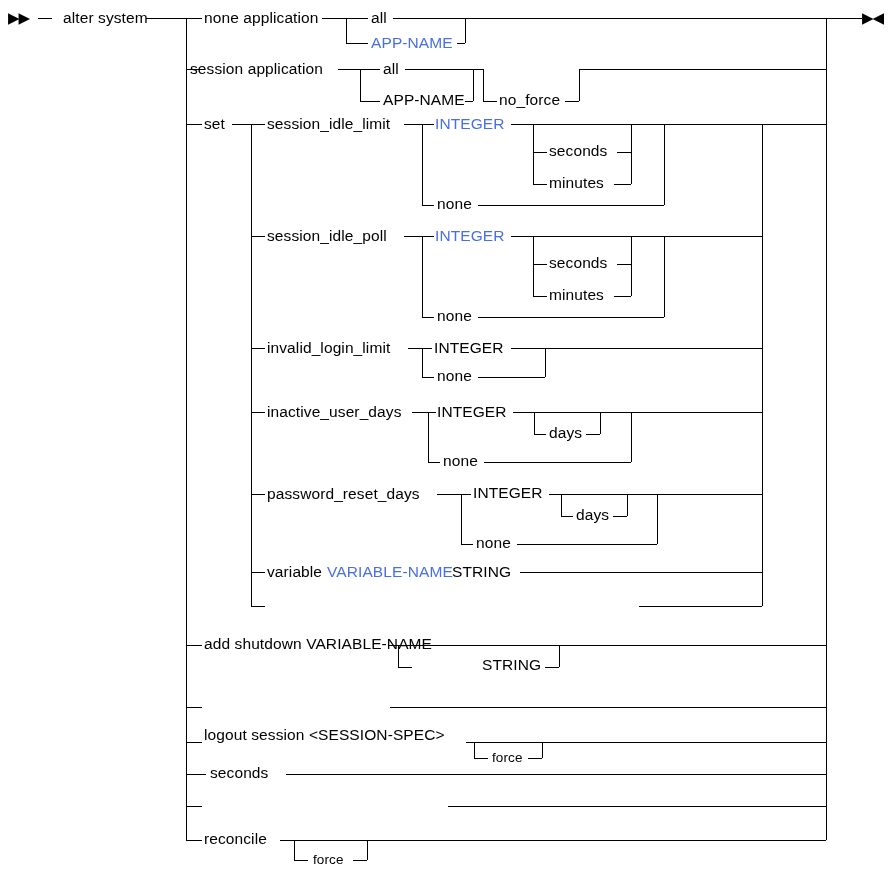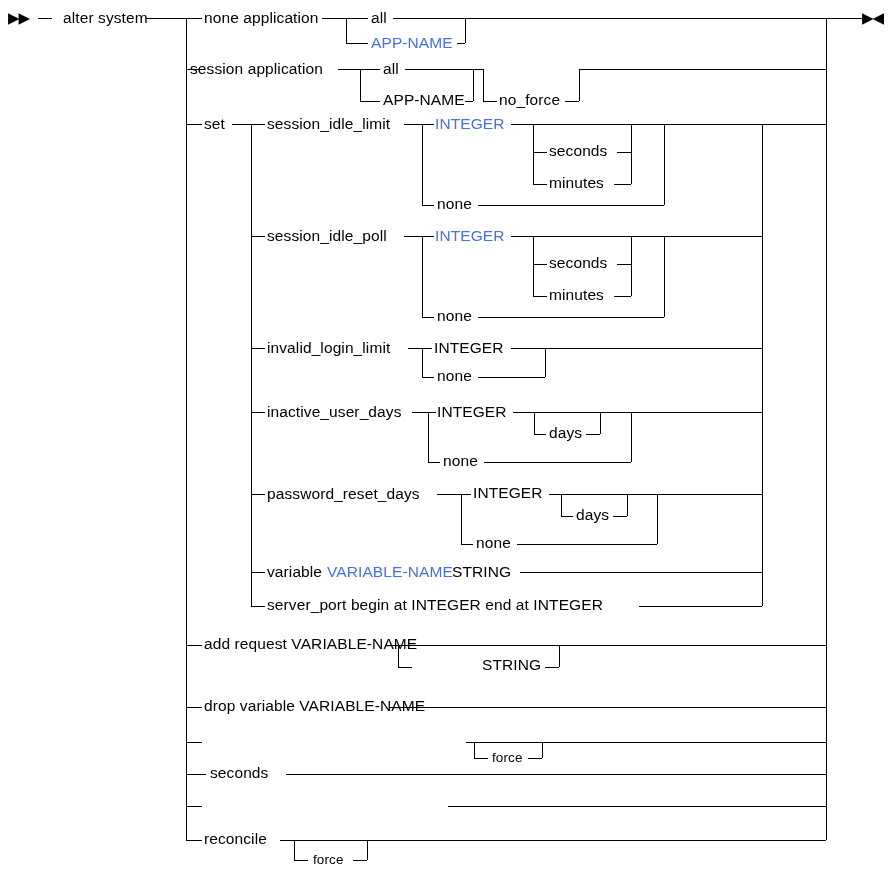--- a/index.html
+++ b/index.html
@@ -223,39 +223,38 @@
   <div class="v-line" style="left:657px; top:494px; height:50px;"></div>
   <div class="h-line" style="left:657px; top:494px; width:105px;"></div>
 
   <div class="h-line" style="left:251px; top:572px; width:14px;"></div>
   <div class="tok kw" style="left:267px; top:564px;">variable</div>
   <div class="tok var" style="left:327px; top:564px;">VARIABLE-NAME</div>
   <div class="tok kw" style="left:452px; top:564px;">STRING</div>
   <div class="h-line" style="left:520px; top:572px; width:242px;"></div>
 
   <div class="h-line" style="left:251px; top:606px; width:14px;"></div>
-  <div class="tok kw" style="left:267px; top:597px;">server_port begin at INTEGER end at INTEGER</div>
   <div class="h-line" style="left:639px; top:606px; width:123px;"></div>
 
   <div class="h-line" style="left:186px; top:645px; width:16px;"></div>
-  <div class="tok kw" style="left:204px; top:636px;">add request VARIABLE-NAME</div>
+  <div class="tok kw" style="left:204px; top:636px;">add shutdown VARIABLE-NAME</div>
   <div class="h-line" style="left:388px; top:645px; width:10px;"></div>
 
   <div class="v-line" style="left:398px; top:645px; height:22px;"></div>
   <div class="h-line" style="left:398px; top:667px; width:14px;"></div>
   <div class="tok kw" style="left:482px; top:657px;">STRING</div>
   <div class="h-line" style="left:545px; top:667px; width:14px;"></div>
   <div class="v-line" style="left:559px; top:645px; height:22px;"></div>
   <div class="h-line" style="left:398px; top:645px; width:428px;"></div>
 
   <div class="h-line" style="left:186px; top:707px; width:16px;"></div>
-  <div class="tok kw" style="left:204px; top:698px;">drop variable VARIABLE-NAME</div>
   <div class="h-line" style="left:390px; top:707px; width:436px;"></div>
 
   <div class="h-line" style="left:186px; top:742px; width:16px;"></div>
+  <div class="tok kw" style="left:204px; top:727px;">logout session &lt;SESSION-SPEC&gt;</div>
   <div class="h-line" style="left:466px; top:742px; width:8px;"></div>
 
   <div class="v-line" style="left:474px; top:742px; height:16px;"></div>
   <div class="h-line" style="left:474px; top:758px; width:14px;"></div>
   <div class="tok small" style="left:492px; top:750px;">force</div>
   <div class="h-line" style="left:528px; top:758px; width:14px;"></div>
   <div class="v-line" style="left:542px; top:742px; height:16px;"></div>
   <div class="h-line" style="left:474px; top:742px; width:352px;"></div>
 
   <div class="h-line" style="left:186px; top:774px; width:20px;"></div>

